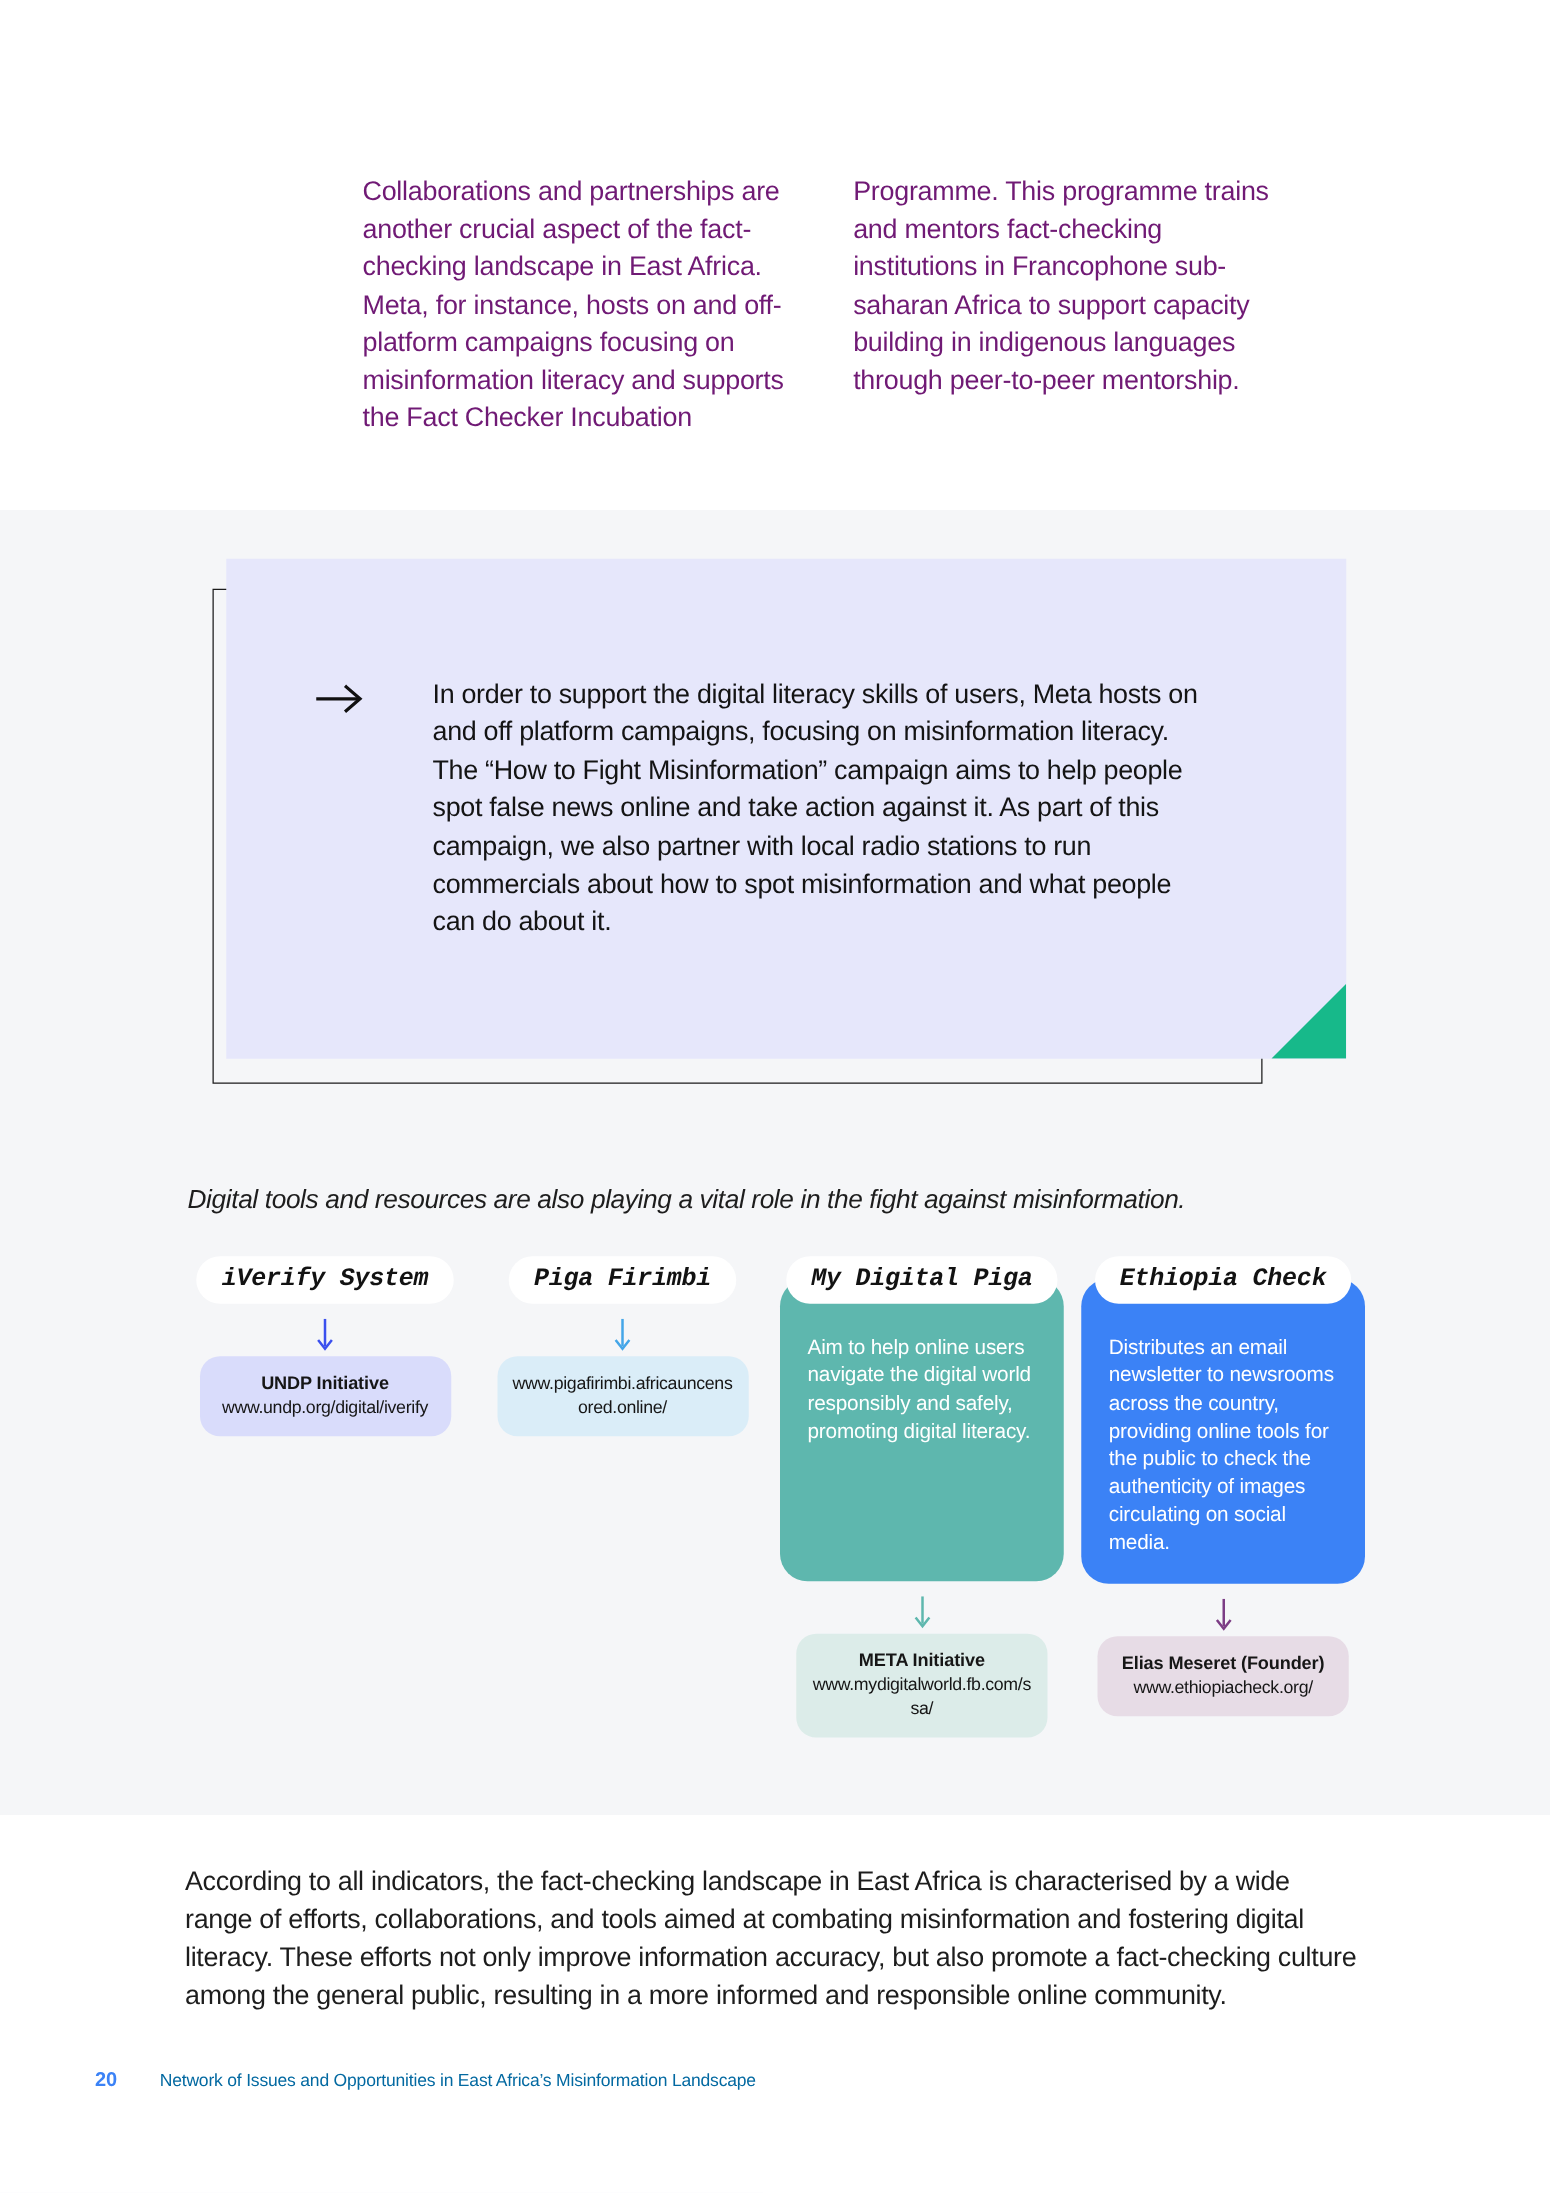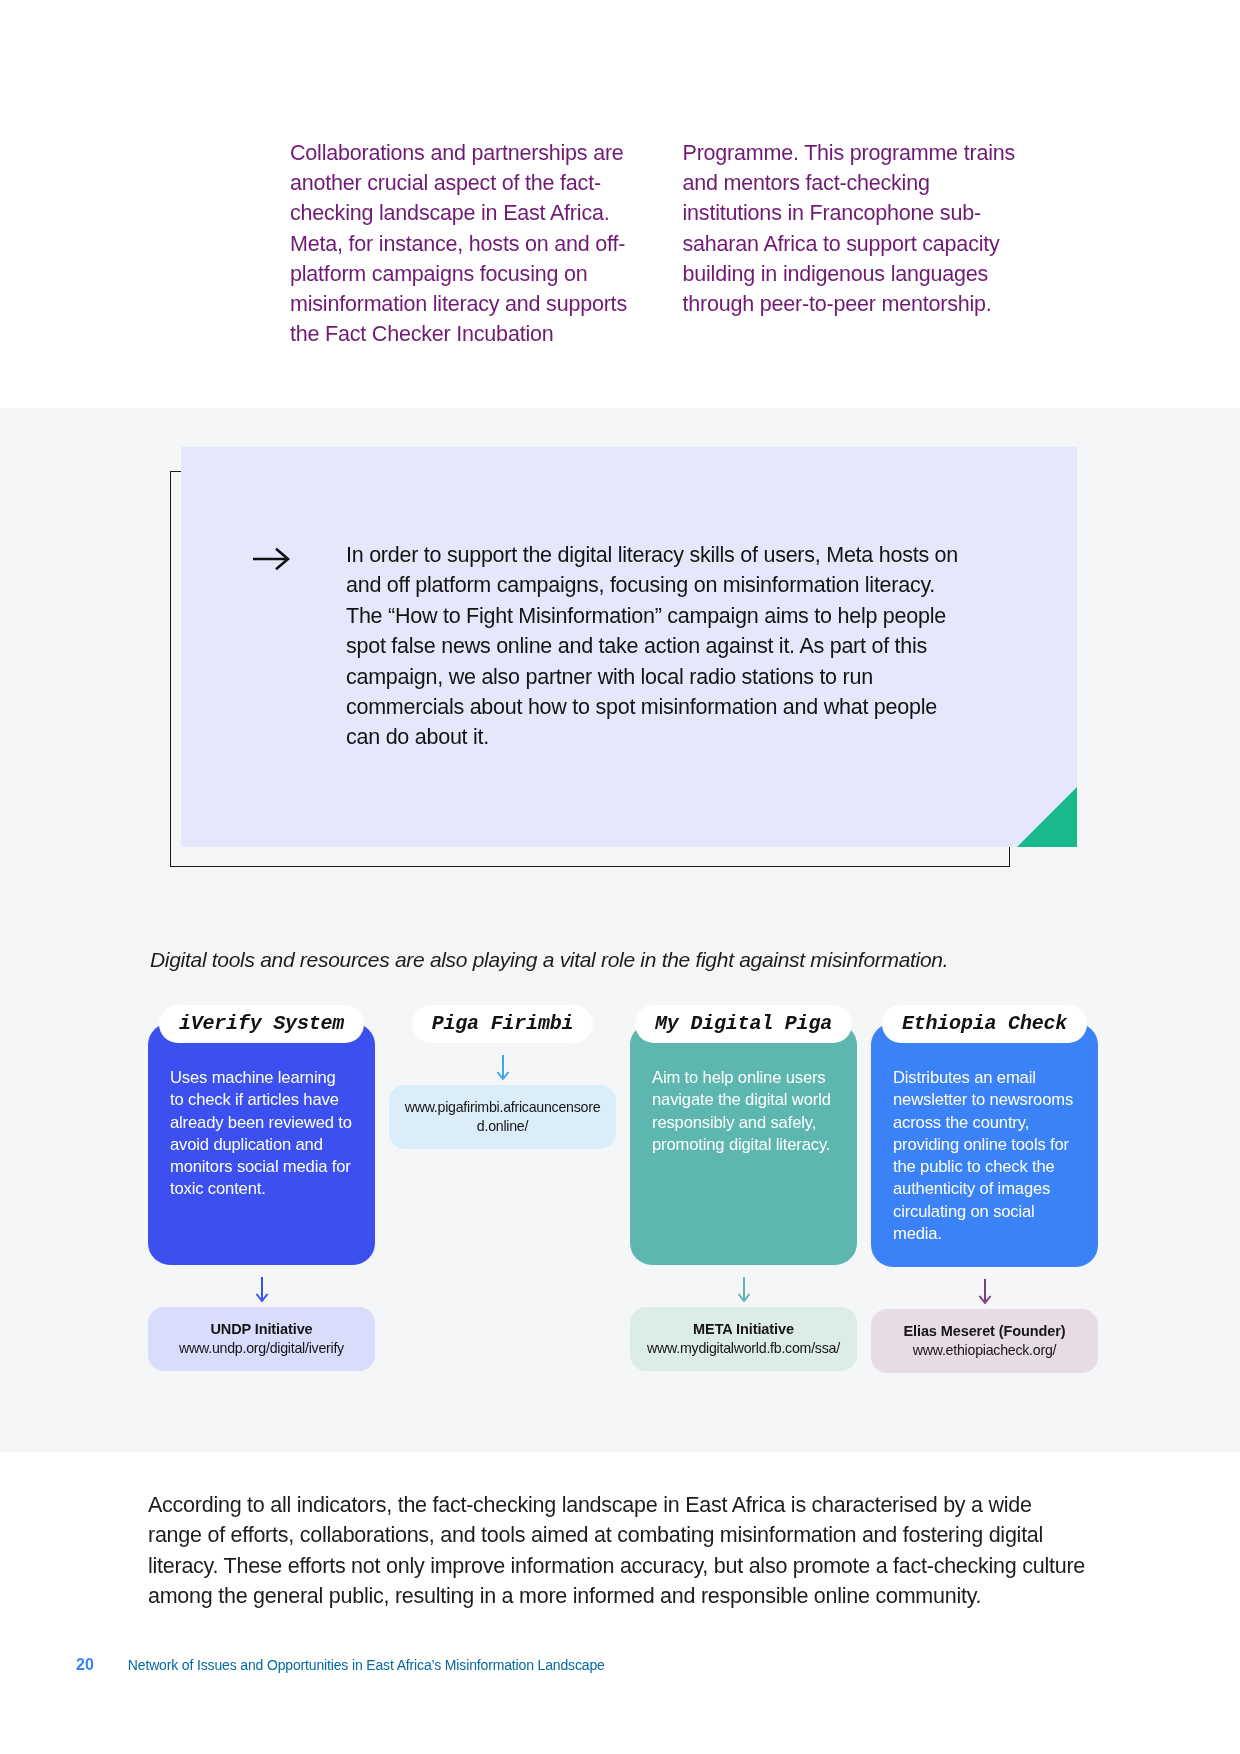--- a/index.html
+++ b/index.html
@@ -157,21 +157,21 @@
     letter-spacing: -0.15px;
   }
   .card-arrow {
     margin-top: 12px;
     height: 30px;
     display: flex;
     align-items: center;
     justify-content: center;
   }
   .card-footer {
-    width: 227px;
+    width: 201px;
     min-height: 60px;
     border-radius: 16px;
     padding: 13px 12px;
     box-sizing: border-box;
     text-align: center;
     color: #161616;
     display: flex;
     flex-direction: column;
     justify-content: center;
   }
@@ -245,21 +245,20 @@
     <div class="callout-text">In order to support the digital literacy skills of users, Meta hosts on and off platform campaigns, focusing on misinformation literacy. The “How to Fight Misinformation” campaign aims to help people spot false news online and take action against it. As part of this campaign, we also partner with local radio stations to run commercials about how to spot misinformation and what people can do about it.</div>
   </div>
 </div>
 
 <div class="lead-italic">Digital tools and resources are also playing a vital role in the fight against misinformation.</div>
 
 <div class="cards">
 
   <div class="card-col">
     <div class="card-pill">iVerify System</div>
-    <div class="card-body" id="cb0" style="background: rgb(59, 80, 238);">Uses machine learning to check if articles have already been reviewed to avoid duplication and monitors social media for toxic content.</div>
     <div class="card-arrow">
       <svg width="16" height="30" viewBox="0 0 16 30" aria-hidden="true">
         <line x1="8" y1="0" x2="8" y2="22" stroke="#3b50ee" stroke-width="2"></line>
         <polyline points="2.5,17 8,24 13.5,17" fill="none" stroke="#3b50ee" stroke-width="2"></polyline>
       </svg>
     </div>
     <div class="card-footer" id="cf0" style="background: rgb(217, 220, 251);">
       <div class="fo-owner">UNDP Initiative</div>
       <div class="fo-url">www.undp.org/digital/iverify</div>
     </div>

